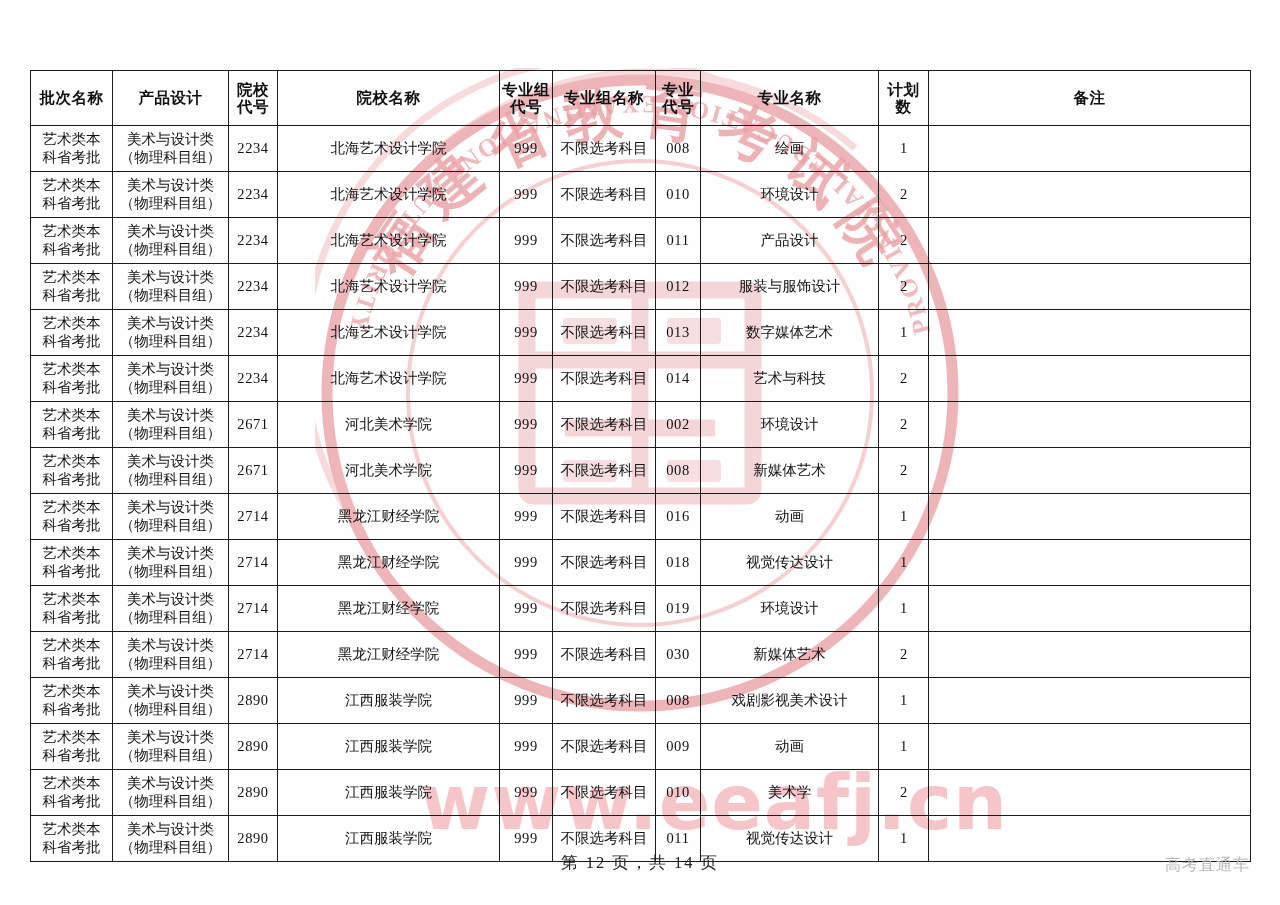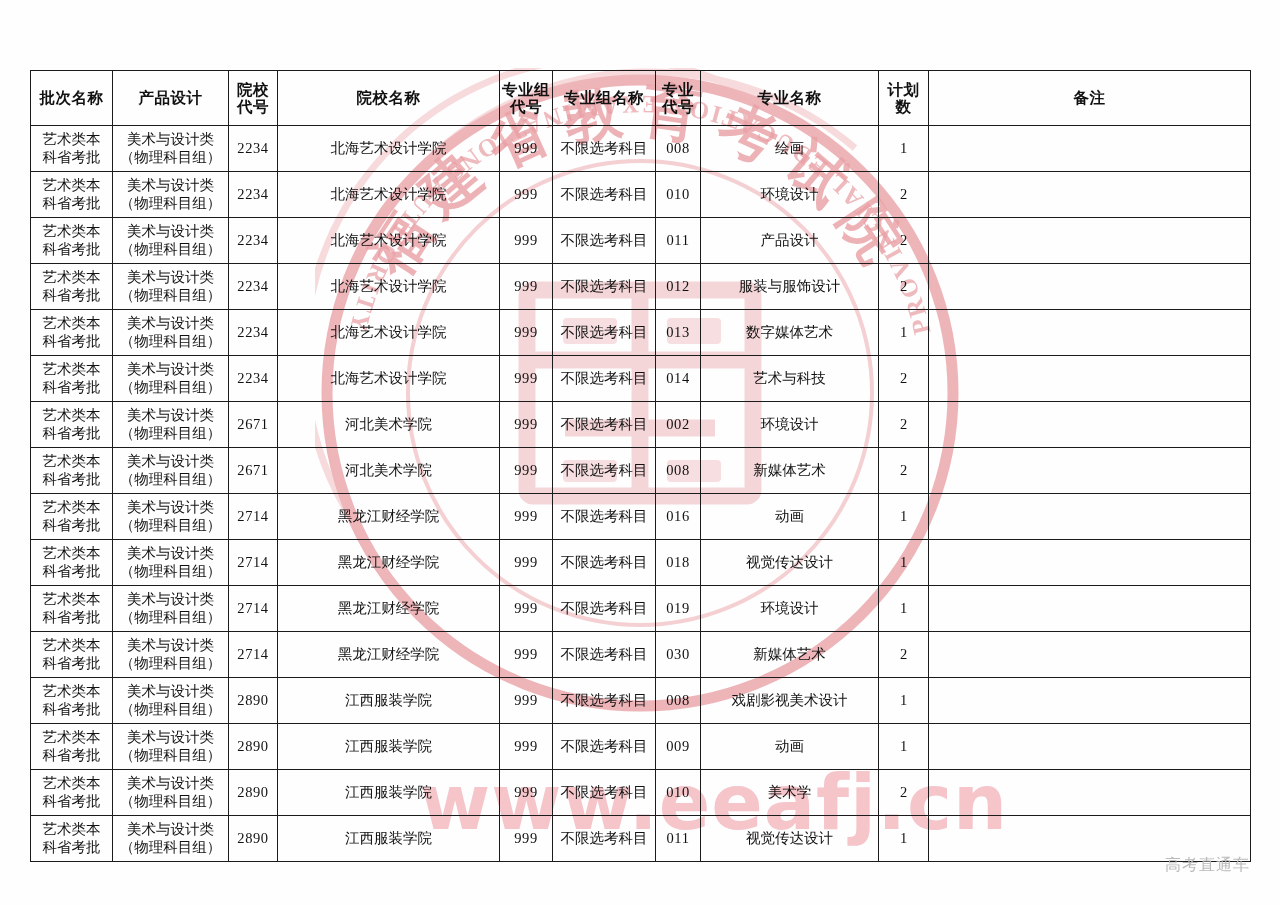--- a/index.html
+++ b/index.html
@@ -773,16 +773,17 @@
               <span class="two-line">1</span>
             </td>
             <td>
               <span class="two-line"></span>
             </td>
           </tr>
         </tbody>
     </table>
   </div>
 
+  <div id="page-footer">第 12 页，共 14 页</div>
 
   <div id="brand-mark">高考直通车</div>
 
 </div>
 
 </body></html>

